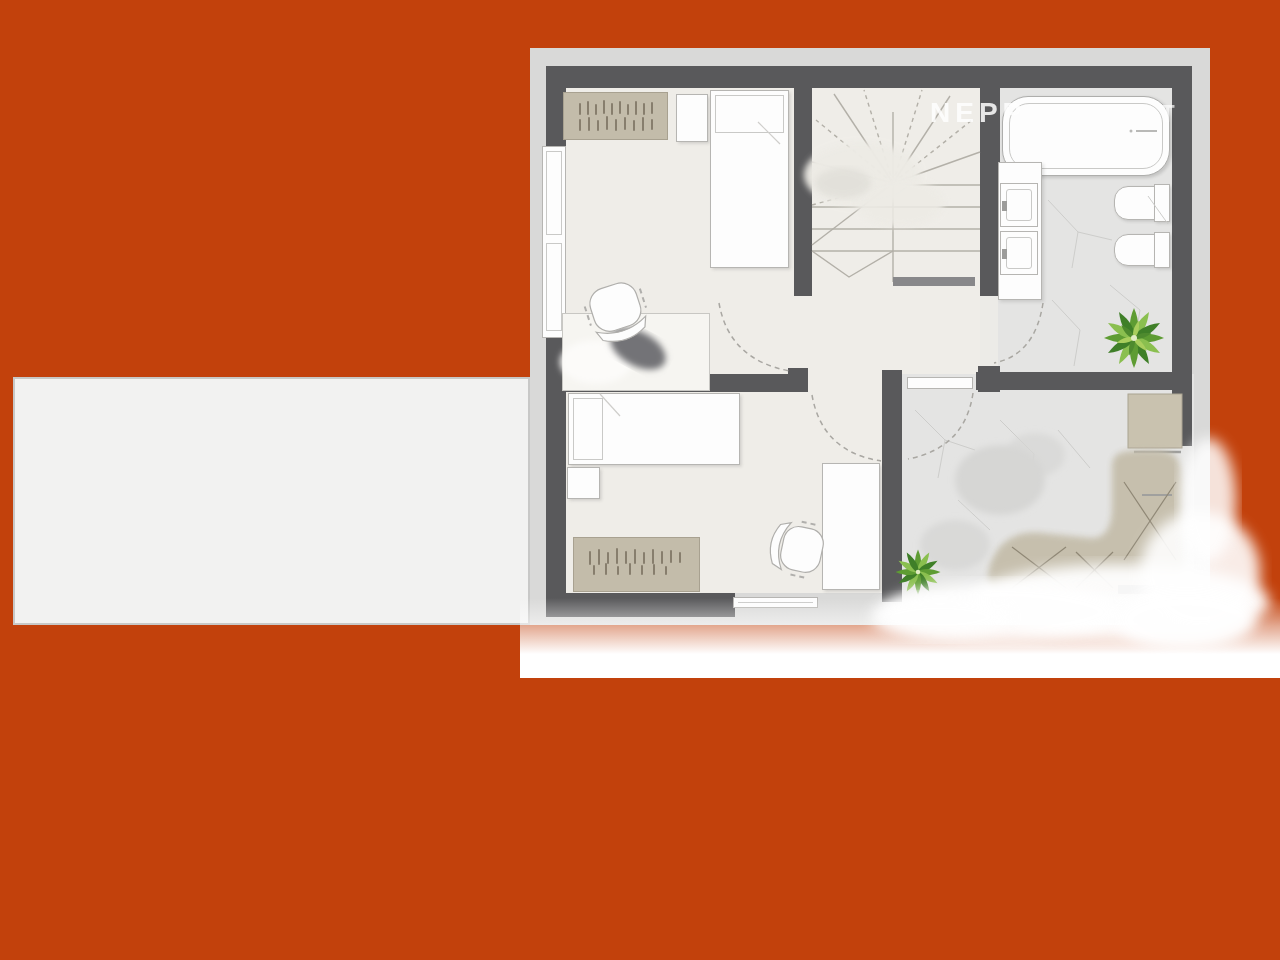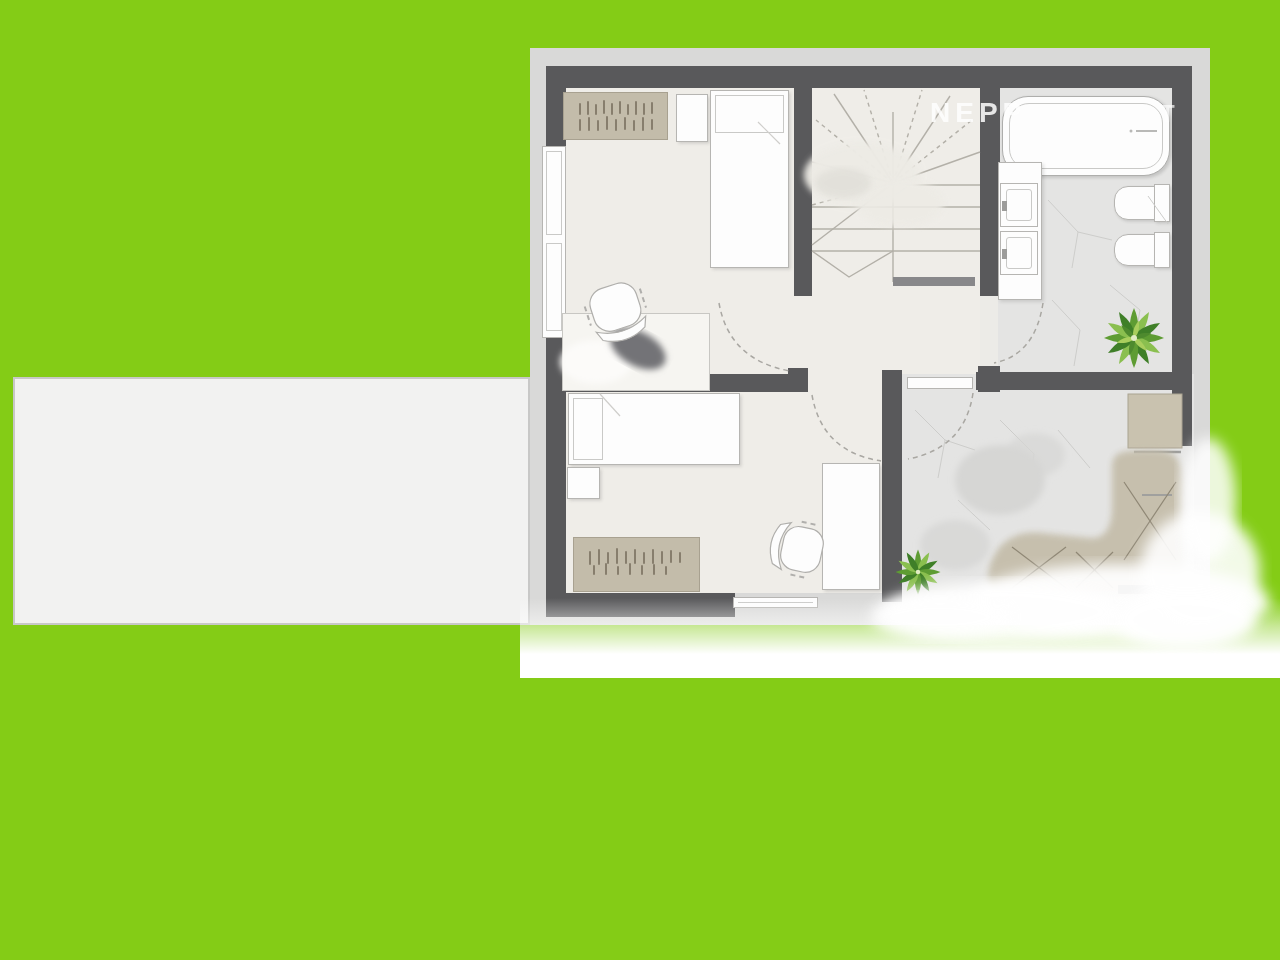--- a/index.html
+++ b/index.html
@@ -1,16 +1,16 @@
 <!DOCTYPE html>
 <html><head>
 <meta charset="utf-8">
 <style>
   html,body{margin:0;padding:0;background:#fff;}
-  #canvas{position:relative;width:1280px;height:960px;background:#84cc16;overflow:hidden;
+  #canvas{position:relative;width:1280px;height:960px;background:#c2410c;overflow:hidden;
           font-family:"Liberation Sans", sans-serif;}
   .abs{position:absolute;}
   .wall{background:#59595b;}
   .band{background:#d9d9d8;}
   .cream{background:#efede8;}
   .cream2{background:#ecebe7;}
   .tile{background:#e4e4e3;}
   .furn{background:#fdfdfd;border:1px solid #b6b5b2;box-shadow:1.5px 1.5px 3px rgba(60,60,60,.18);box-sizing:border-box;}
   .furnflat{background:#f6f5f1;border:1px solid #c8c7c3;box-sizing:border-box;}
   .tan{background:#c3bcaa;border:1px solid #a8a190;box-sizing:border-box;}

